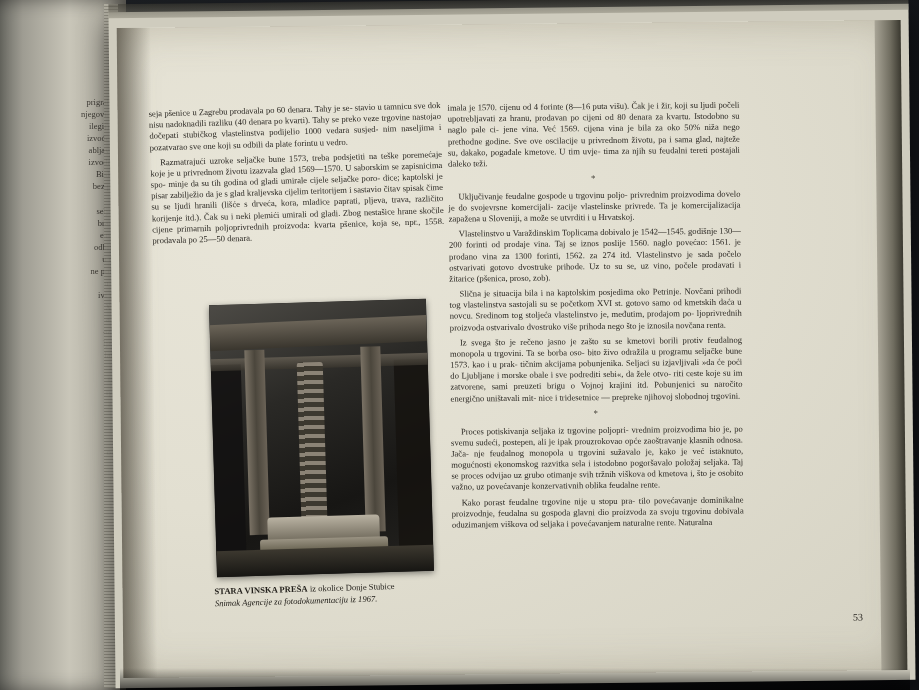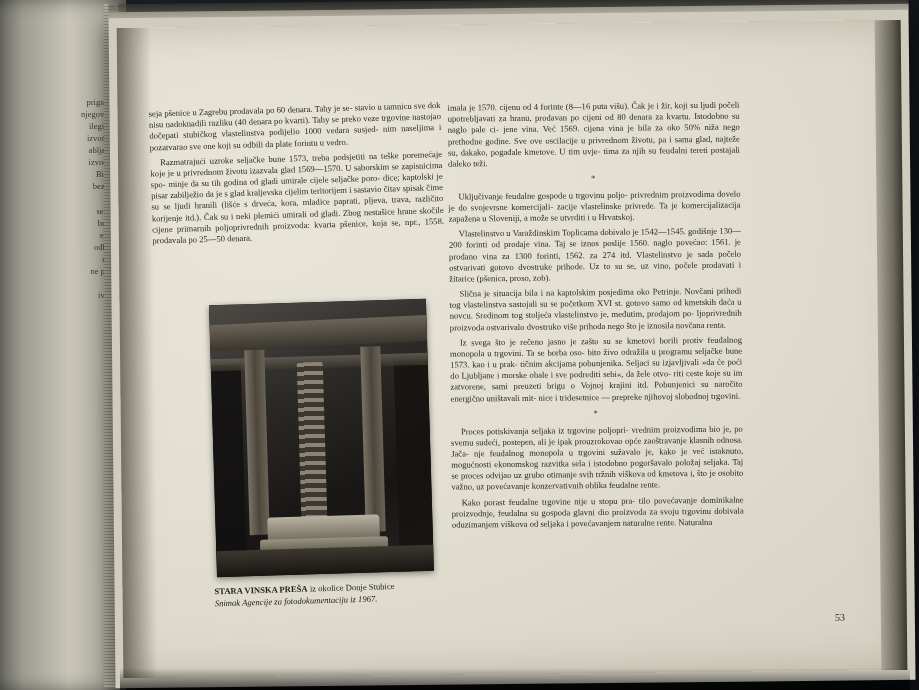--- a/index.html
+++ b/index.html
@@ -101,21 +101,21 @@
   .caption{
     position:absolute;left:92px;top:556px;width:230px;
     transform:rotate(-1.1deg);
     font-size:8.6px;line-height:1.45;color:#24211c;
   }
   .caption .c1{font-variant:small-caps;}
   .caption .it{font-style:italic;}
   .caption .bold{font-weight:bold;}
 
   .folio{
-    position:absolute;right:60px;bottom:48px;font-size:10px;color:#2b2823;
+    position:absolute;right:42px;bottom:48px;font-size:10px;color:#2b2823;
   }
 
   
   .edge{
     position:absolute;left:104px;top:4px;width:14px;height:684px;
     background:repeating-linear-gradient(180deg,#b4b1a4 0px,#b4b1a4 2px,#8e8b7f 2px,#8e8b7f 3px);
     opacity:.9;
   }
   .shadow-bottom{
     position:absolute;left:120px;bottom:0;width:790px;height:22px;

